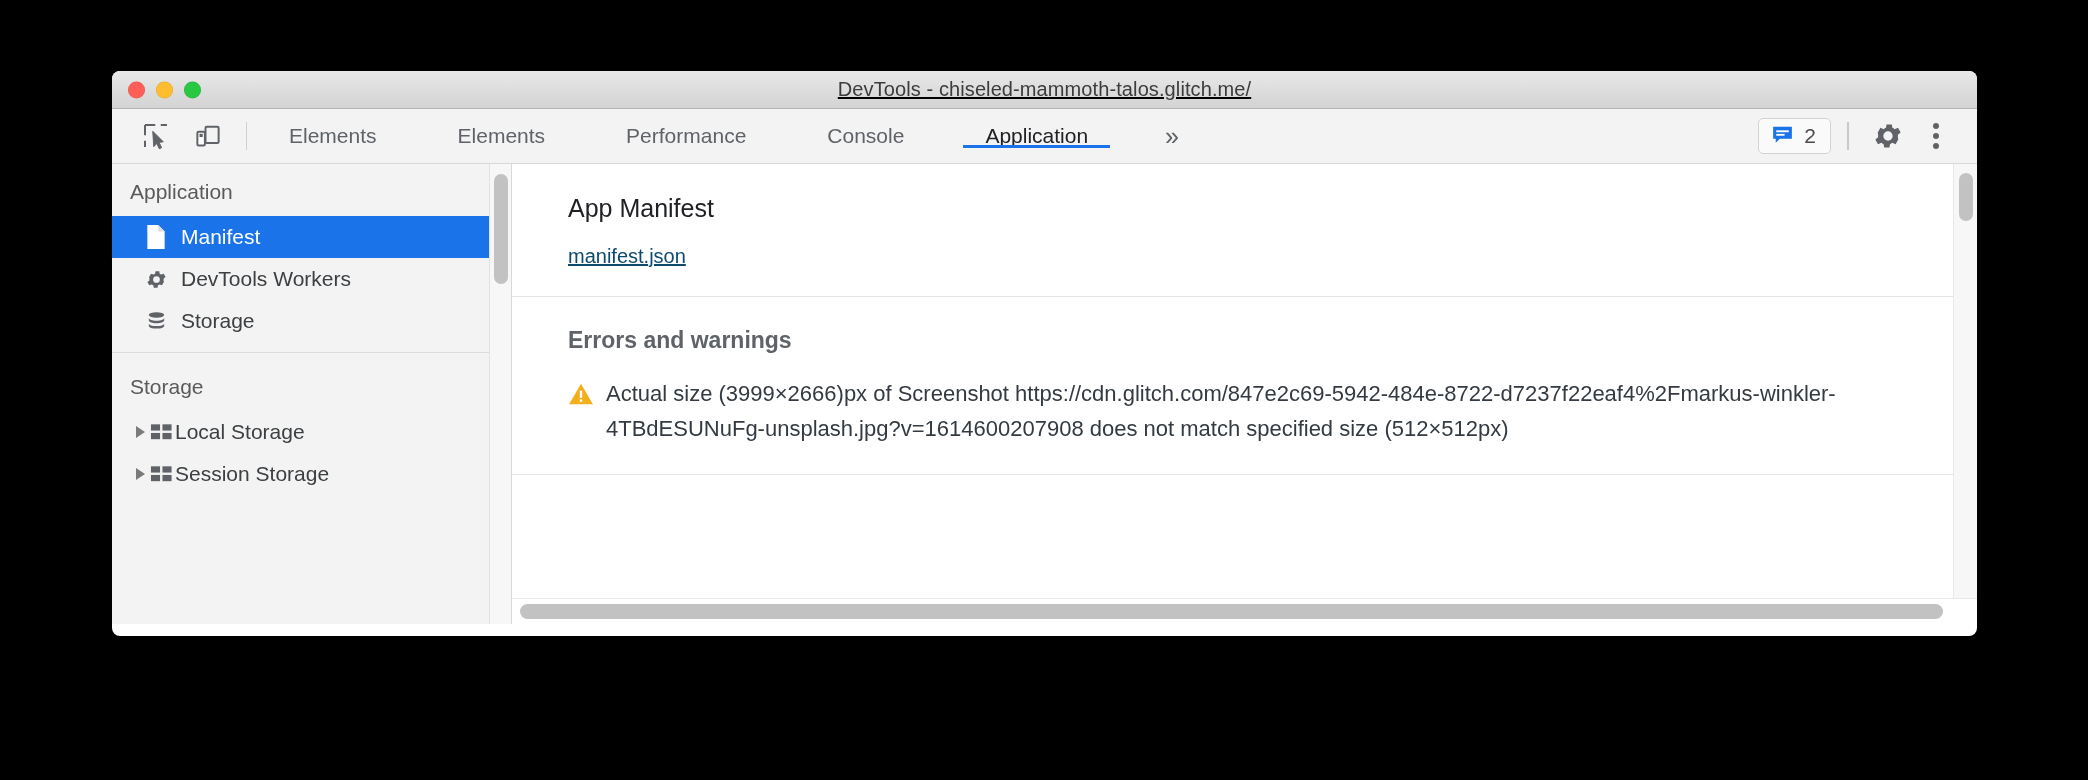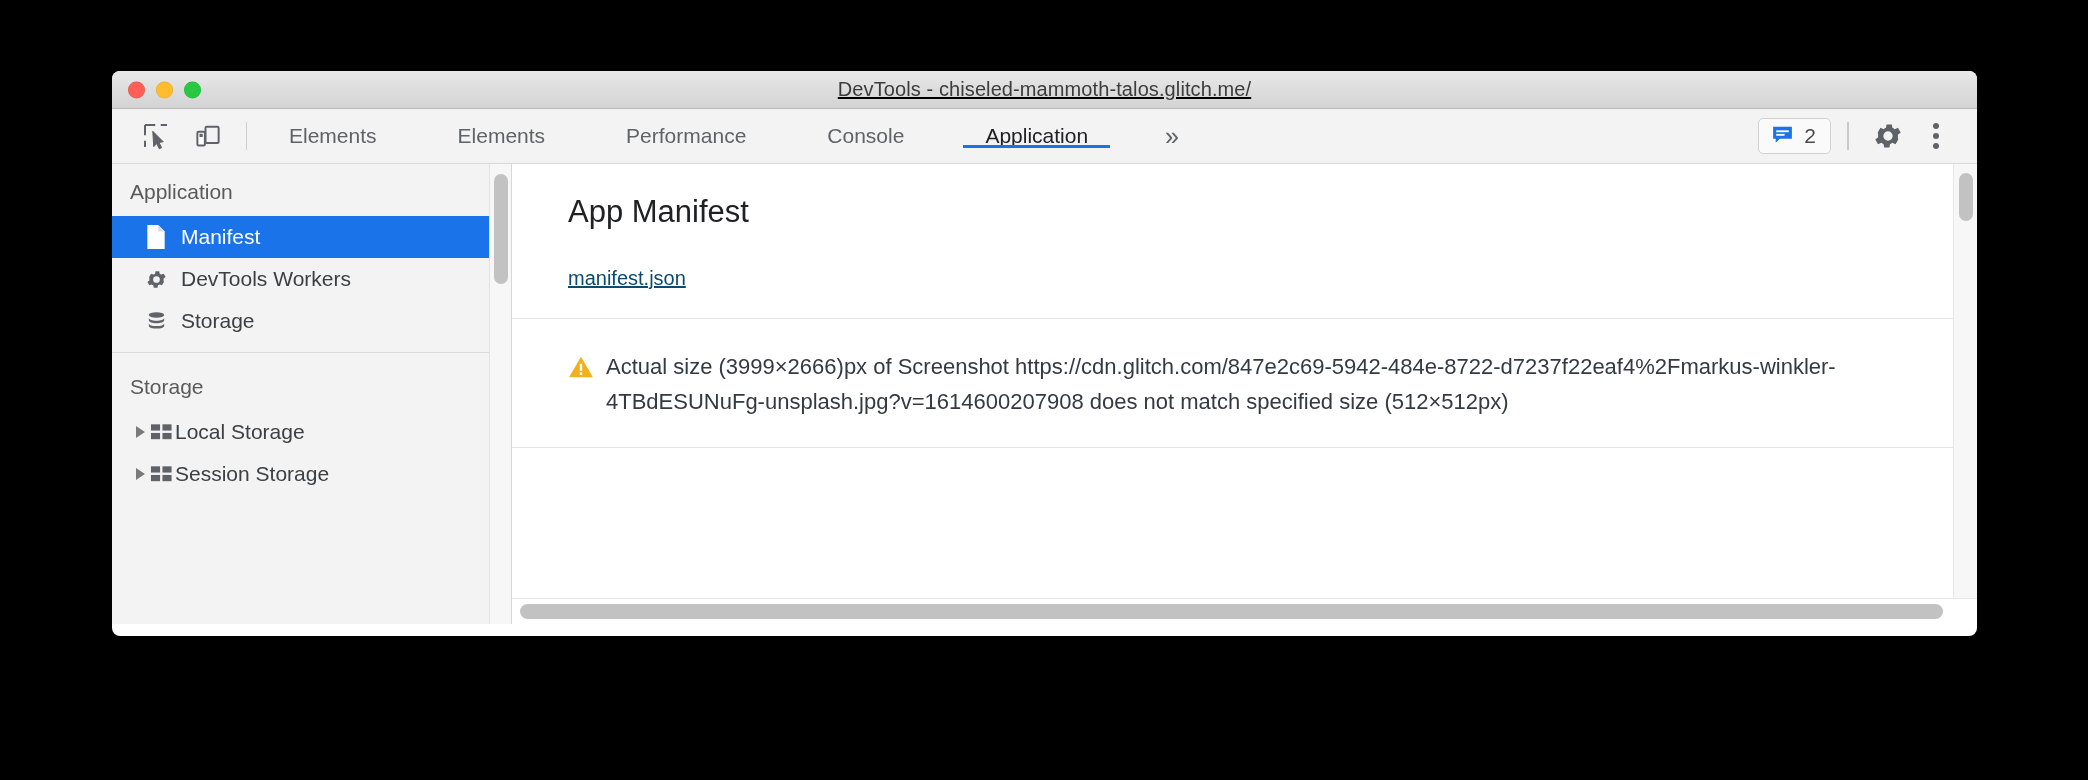--- a/index.html
+++ b/index.html
@@ -209,24 +209,24 @@
     display: flex;
     flex-direction: column;
   }
   #main-scroll { flex: 1; overflow: hidden; position: relative; }
 
   .section {
     padding: 30px 0 28px 56px;
     border-bottom: 1px solid #e4e4e4;
   }
   #app-manifest-title {
-    font-size: 31px;
+    font-size: 25px;
     color: #202124;
     font-weight: 400;
-    margin-bottom: 37px;
+    margin-bottom: 22px;
   }
   #manifest-link {
     font-size: 20px;
     color: #0c4a6e;
     text-decoration: underline;
     cursor: default;
   }
   #errors-title {
     font-size: 23px;
     font-weight: bold;
@@ -432,20 +432,21 @@
 
     <div id="main">
       <div id="main-scroll">
 
         <div class="section">
           <div id="app-manifest-title">App Manifest</div>
           <a id="manifest-link">manifest.json</a>
         </div>
 
         <div class="section" style="border-bottom:1px solid #e4e4e4;">
+          <div id="errors-title">Errors and warnings</div>
           <div id="warning-row">
             <span class="warn-tri">
               <svg width="26" height="24" viewBox="0 0 24 22">
                 <path d="M12 1.5L23 20.5H1z" fill="#f2b01e"></path>
                 <rect x="10.9" y="8" width="2.2" height="6.6" fill="#ffffff"></rect>
                 <rect x="10.9" y="16" width="2.2" height="2.3" fill="#ffffff"></rect>
               </svg>
             </span>
             <span id="warning-text">Actual size (3999×2666)px of Screenshot https://cdn.glitch.com/847e2c69-5942-484e-8722-d7237f22eaf4%2Fmarkus-winkler-4TBdESUNuFg-unsplash.jpg?v=1614600207908 does not match specified size (512×512px)</span>
           </div>

